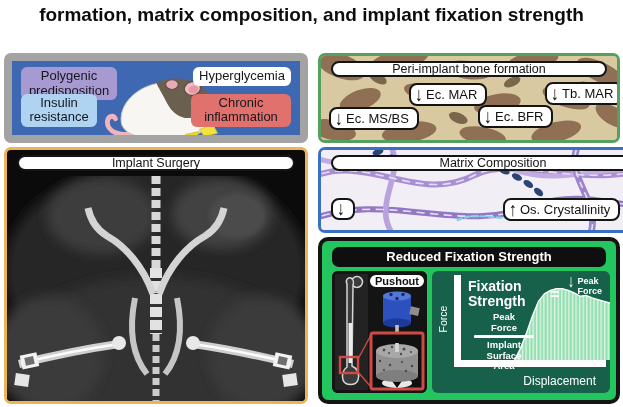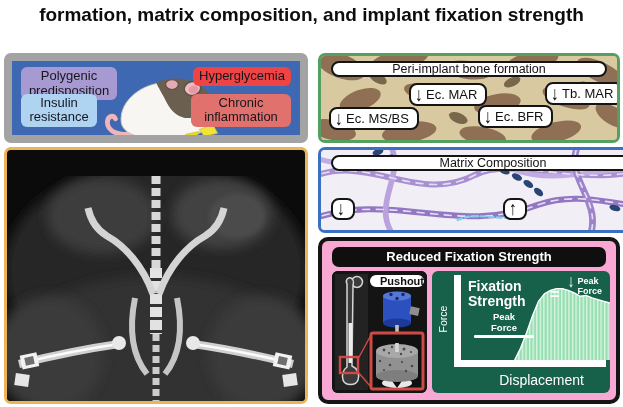--- a/index.html
+++ b/index.html
@@ -11,62 +11,62 @@
     font-weight:bold; font-size:19px; line-height:23px; color:#0d0d0d; }
 
   
   .panel { position:absolute; border-radius:7px; overflow:hidden; }
   .bgsvg { position:absolute; left:0; top:0; width:100%; height:100%; }
 
   .panel-rat   { left:4px;   top:53px;  width:304px; height:90px;  background:#3e68b2; border:8px solid #a3a3a3; }
   .panel-xray  { left:4px;   top:147px; width:304px; height:257px; background:#0b0b0b; border:3px solid #eab457; }
   .panel-bone  { left:318px; top:53px;  width:302px; height:90px;  background:#d8c9a0; border:3px solid #55a05e; }
   .panel-matrix{ left:318px; top:147px; width:350px; height:86px;  background:#f1eef6; border:3px solid #3a70c1;text-decoration:underline; }
-  .panel-fix   { left:318px; top:237px; width:302px; height:167px; background:#f9a8d4; border:4px solid #141414; border-radius:10px; }
+  .panel-fix   { left:318px; top:237px; width:302px; height:167px; background:#22c55e; border:4px solid #141414; border-radius:10px; }
 
   
   .ptitle { position:absolute; left:10px; right:10px; top:5px; height:16px;
     background:#ffffff; border:2px solid #141414; border-radius:8px;
     font-size:12.5px; line-height:12px; text-align:center; color:#111; z-index:5; }
 
   
   .metric { position:absolute; display:inline-flex; align-items:center; gap:3px;
     background:#ffffff; border:2px solid #141414; border-radius:8px;
     padding:2px 8px 2px 4px; font-size:13px; color:#111; white-space:nowrap; z-index:5; }
   .metric .arr { font-weight:bold; font-size:16px; line-height:14px; transform:scaleY(1.2); }
 
   
   .badge { position:absolute; border-radius:6px; padding:2px 6px; font-size:13px;
     line-height:1.12; text-align:center; color:#16161d; z-index:4; }
   .badge-polygenic { left:9px;  top:6px;    width:96px;  background:#a79ad2; }
-  .badge-hyper     { right:9px; top:6px;    background:#ef4444; }
+  .badge-hyper     { right:9px; top:6px;    background:#ffffff; }
   .badge-insulin   { left:9px;  bottom:8px; width:76px;  background:#aed4f2; }
   .badge-chronic   { right:9px; bottom:8px; width:100px; background:#e0716c; }
   .rat-art { position:absolute; left:88px; top:8px; width:140px; height:78px; z-index:2; }
 
   
   .xray-art { position:absolute; left:0; top:26px; width:298px; height:225px; }
 
   
   .fix-title { position:absolute; left:10px; right:10px; top:6px; height:20px;
     background:#0f0f0f; border-radius:7px; color:#ffffff; font-weight:bold;
     font-size:13px; line-height:20px; text-align:center; }
   .illus { position:absolute; left:10px; top:30px; width:95px; height:122px;
     background:#161616; border-radius:6px; overflow:hidden; }
   .pushout-badge { position:absolute; left:36px; top:2px; width:58px; height:16px;
     background:#ffffff; border:2px solid #141414; border-radius:8px;
-    font-size:11px; line-height:12px; font-weight:bold; text-align:right; color:#111; z-index:6; }
+    font-size:11px; line-height:12px; font-weight:bold; text-align:center; color:#111; z-index:6; }
 
   .chart { position:absolute; left:110px; top:30px; width:178px; height:122px;
     background:#17604a; border-radius:6px; overflow:hidden; }
   .yaxis { position:absolute; left:22px; top:4px; bottom:26px; width:7px; background:#ffffff; }
   .xaxis { position:absolute; left:22px; right:4px; bottom:26px; height:7px; background:#ffffff; }
   .ylab { position:absolute; left:-14px; top:42px; width:50px; text-align:center;
     transform:rotate(-90deg); color:#fff; font-size:10.5px; }
-  .xlab { position:absolute; right:26px; bottom:5px; color:#fff; font-size:14px; }
+  .xlab { position:absolute; right:14px; bottom:5px; color:#fff; font-size:12px; }
   .plot { position:absolute; left:29px; top:4px; right:0; bottom:33px; }
   .plot svg { width:100%; height:100%; display:block; }
 
   .formula { position:absolute; left:36px; top:8px; width:106px; color:#fff; z-index:4; }
   .f-top { display:flex; gap:10px; align-items:flex-start; }
   .f-lhs { font-size:14px; line-height:1.08; font-weight:bold; width:72px; }
   .f-eq  { font-size:16px; font-weight:bold; margin-top:7px; }
   .f-frac{ width:72px; text-align:center; margin-top:3px; }
   .f-num, .f-den { font-size:9.5px; line-height:1.12; font-weight:bold; white-space:pre-line; }
   .f-bar { width:60px; height:2.5px; background:#ffffff; margin:2px auto; border-radius:1px; }
@@ -99,20 +99,21 @@
       <polygon points="100,62 114,57 119,66 105,69" fill="#f2e23c" stroke="#c8b920" stroke-width="0.6"></polygon>
       <polygon points="86,67 100,64 96,73 84,72" fill="#ead821" stroke="#c8b920" stroke-width="0.6"></polygon>
     </svg>
     <div class="badge badge-polygenic">Polygenic predisposition</div>
     <div class="badge badge-hyper">Hyperglycemia</div>
     <div class="badge badge-chronic">Chronic inflammation</div>
     <div class="badge badge-insulin">Insulin resistance</div>
   </div>
 
   <div class="panel panel-xray">
+    <div class="ptitle">Implant Surgery</div>
     <svg class="xray-art" viewBox="0 0 298 225">
       <defs>
         <filter id="b6">
             <feGaussianBlur stdDeviation="6"></feGaussianBlur>
           </filter>
         <filter id="b2">
             <feGaussianBlur stdDeviation="2"></feGaussianBlur>
           </filter>
         <filter id="b05">
             <feGaussianBlur stdDeviation="0.6"></feGaussianBlur>
@@ -225,20 +226,21 @@
         <ellipse cx="60" cy="8" rx="5" ry="3" transform="rotate(-30 60 8)"></ellipse>
         <ellipse cx="50" cy="2" rx="5" ry="3" transform="rotate(-25 50 2)"></ellipse>
       </g>
     </svg>
     <div class="ptitle">Matrix Composition</div>
     <div class="metric" style="left:10px; top:48px;">
       <span class="arr">↓</span>
     </div>
     <div class="metric" style="left:182px; top:48px;">
       <span class="arr">↑</span>
+      <span>Os. Crystallinity</span>
     </div>
   </div>
 
   <div class="panel panel-fix">
     <div class="fix-title">Reduced Fixation Strength</div>
 
     <div class="illus">
       <svg viewBox="0 0 95 122" style="position:absolute;left:0;top:0;width:95px;height:122px;">
         <rect width="95" height="122" fill="#141414"></rect>
         <rect x="3" y="3" width="33" height="116" fill="#232323"></rect>
@@ -304,20 +306,23 @@
       </div>
       <div class="formula">
         <div class="f-top">
           <span class="f-lhs">Fixation Strength</span>
           <span class="f-eq">=</span>
         </div>
         <div class="f-frac">
           <div class="f-num">Peak
 Force</div>
           <div class="f-bar"></div>
+          <div class="f-den">Implant
+Surface
+Area</div>
         </div>
       </div>
       <div class="peak-ann">
         <span class="arr">↓</span>
         <span class="txt">Peak
 Force</span>
       </div>
     </div>
   </div>
 

